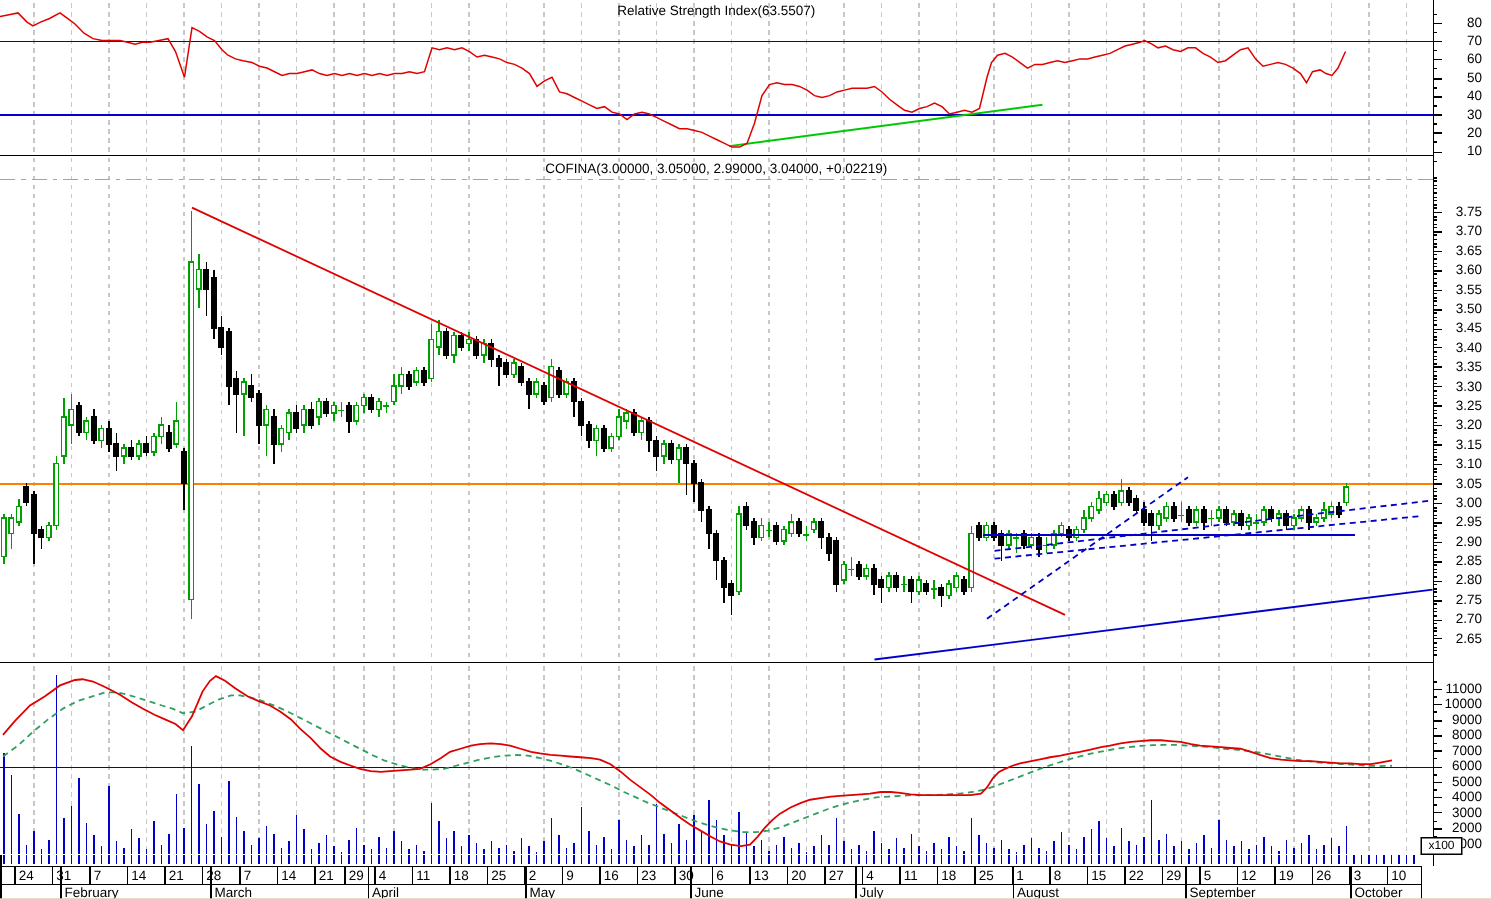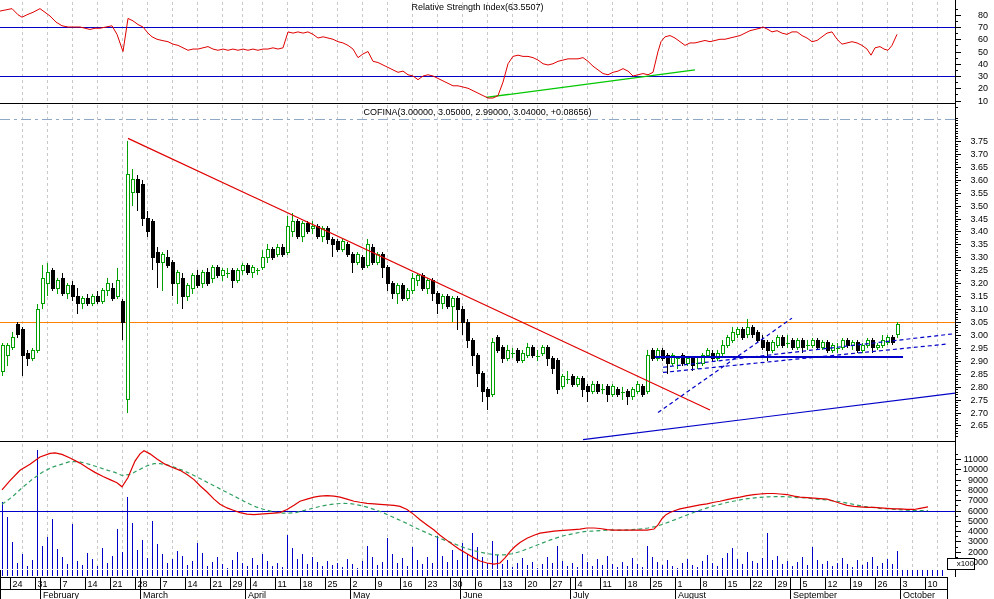--- a/index.html
+++ b/index.html
@@ -4,21 +4,21 @@
 <style>
   html,body{margin:0;padding:0;background:#ffffff;}
   .stage{position:relative;width:994px;height:599px;background:#a16207;overflow:hidden;
          font-family:"Liberation Sans", sans-serif;}
   .stage svg{position:absolute;left:0;top:0;}
   .chart-title{position:absolute;left:0;width:955px;text-align:center;font-size:9px;color:#000;
                pointer-events:none;white-space:nowrap;}
   .title-rsi{top:2px;}
   .title-price{top:107px;}
   .vol-unit{position:absolute;left:947px;top:558px;width:26px;height:10px;border:1px solid #000;
-            background:#fff;font-size:8px;line-height:10px;text-align:right;color:#000;}
+            background:#fff;font-size:8px;line-height:10px;text-align:center;color:#000;}
   .overlay{position:absolute;left:0;width:955px;background:transparent;}
   .ov-rsi{top:0;height:103px;}
   .ov-price{top:104px;height:338px;}
   .ov-vol{top:442px;height:128px;}
   .ov-date{top:570px;height:29px;width:994px;}
 </style>
 </head>
 <body>
 
 <div class="stage">
@@ -1250,15 +1250,15 @@
         <text x="903" y="598" fill="#000" font-size="9" font-family="&quot;Liberation Sans&quot;, sans-serif" text-anchor="start">October</text>
       </g>
     </svg>
 
   <div class="overlay ov-rsi"></div>
   <div class="overlay ov-price"></div>
   <div class="overlay ov-vol"></div>
   <div class="overlay ov-date"></div>
 
   <div class="chart-title title-rsi">Relative Strength Index(63.5507)</div>
-  <div class="chart-title title-price">COFINA(3.00000, 3.05000, 2.99000, 3.04000, +0.08656)</div>
+  <div class="chart-title title-price">COFINA(3.00000, 3.05000, 2.99000, 3.04000, +0.02219)</div>
   <div class="vol-unit">x100</div>
 </div>
 
 </body></html>

